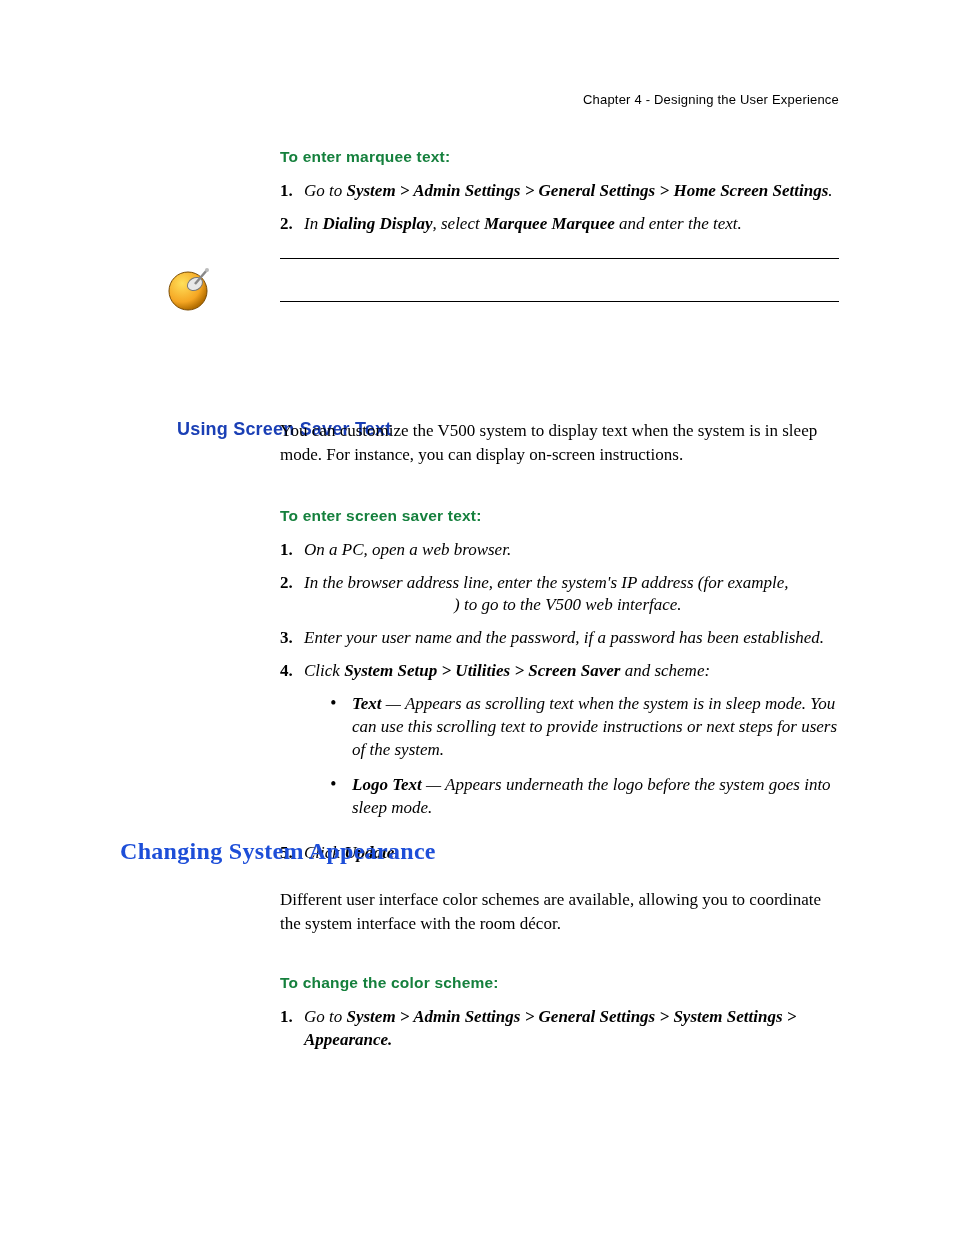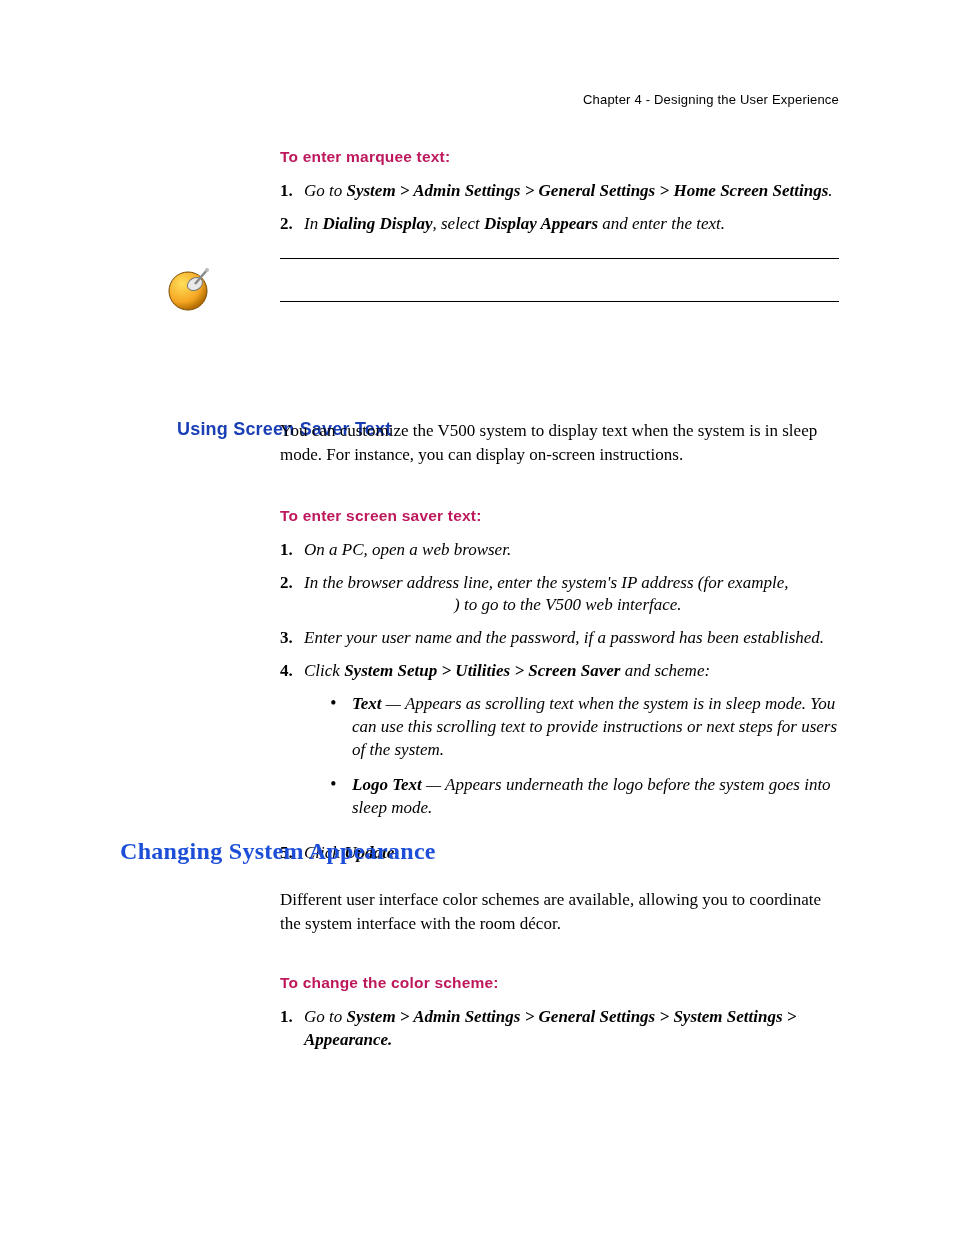--- a/index.html
+++ b/index.html
@@ -27,21 +27,21 @@
   }
   .content {
     position: absolute;
     left: 280px;
     right: 115px;
     top: 148px;
   }
   .blue-bold {
     font-family: Futura, "Century Gothic", "Trebuchet MS", Arial, sans-serif;
     font-weight: bold;
-    color: #be185d;
+    color: #15803d;
     font-size: 15.5px;
     letter-spacing: 0.2px;
   }
   .subheading {
     font-family: Futura, "Century Gothic", "Trebuchet MS", Arial, sans-serif;
     font-weight: bold;
     color: #1a3fb5;
     font-size: 18px;
     letter-spacing: 0.2px;
   }
@@ -143,21 +143,21 @@
     <ol class="step-list">
       <li>
         <span class="step-num">1.</span>
         <span class="step-body">
           <span>Go to </span><b>System &gt; Admin Settings &gt; General Settings &gt; Home Screen Settings</b><span>.</span>
         </span>
       </li>
       <li>
         <span class="step-num">2.</span>
         <span class="step-body">
-          <span>In </span><b>Dialing Display</b><span>, select </span><b>Display Appears</b><span> and enter the text.</span>
+          <span>In </span><b>Dialing Display</b><span>, select </span><b>Marquee Marquee</b><span> and enter the text.</span>
         </span>
       </li>
     </ol>
   </div>
 
   <div class="note-block">
     <svg class="note-icon" width="50" height="50" viewBox="0 0 50 50">
       <defs>
         <radialGradient id="g1" cx="35%" cy="30%" r="70%">
           <stop offset="0%" stop-color="#ffe05a"></stop>

